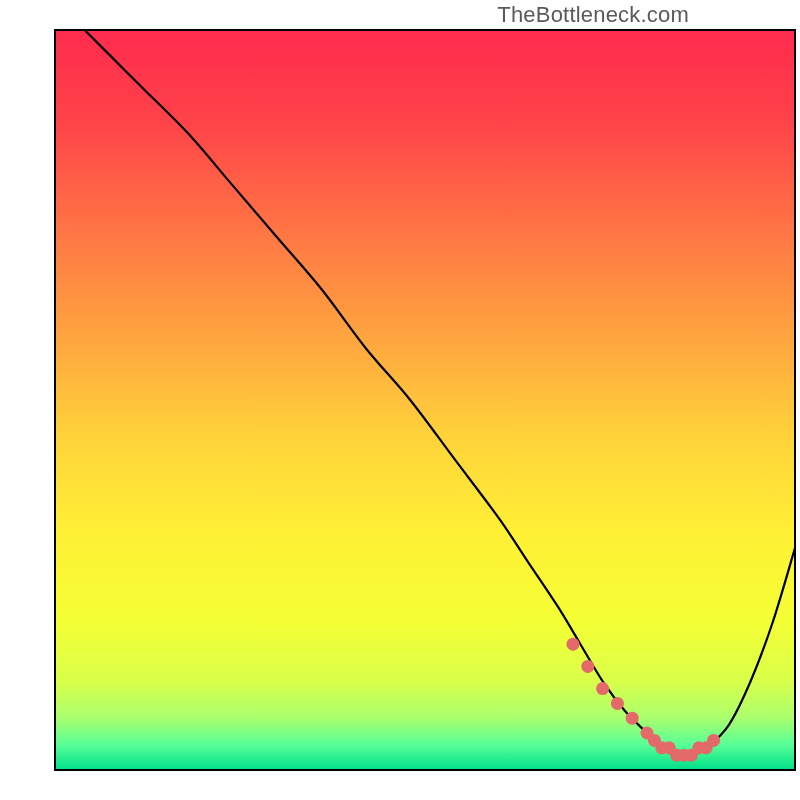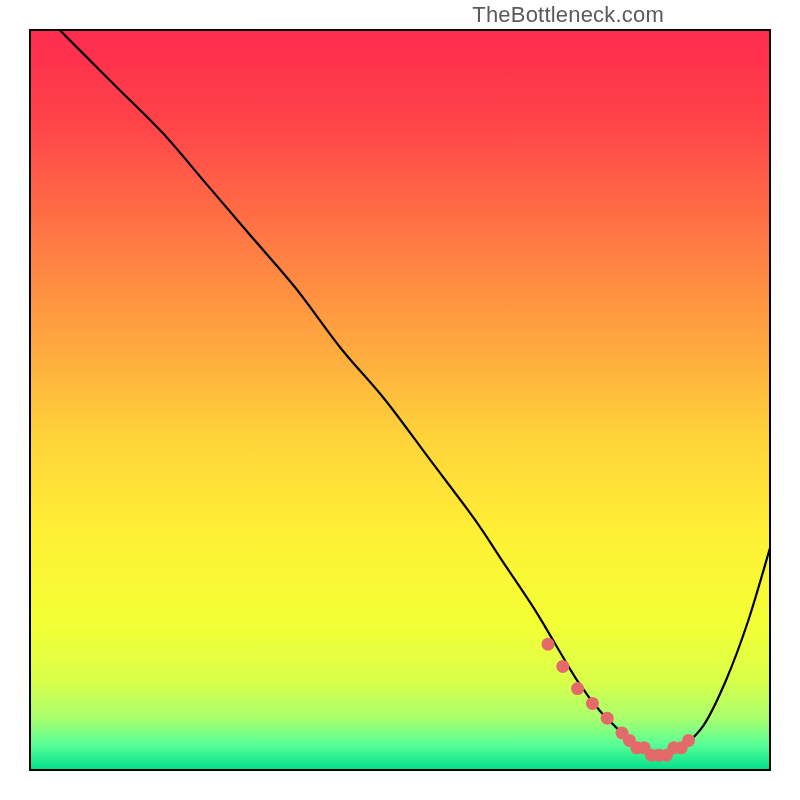--- a/index.html
+++ b/index.html
@@ -8,20 +8,21 @@
     width: 800px;
     height: 800px;
     overflow: hidden;
     background: #ffffff;
     font-family: Arial, Helvetica, sans-serif;
   }
   .container {
     position: relative;
     width: 674px;
     height: 800px;
+    margin-left: 25px;
   }
   .watermark {
     position: absolute;
     top: 2px;
     right: 10px;
     color: #5a5a5a;
     font-size: 22px;
     font-weight: 400;
     letter-spacing: 0.2px;
     z-index: 30;

